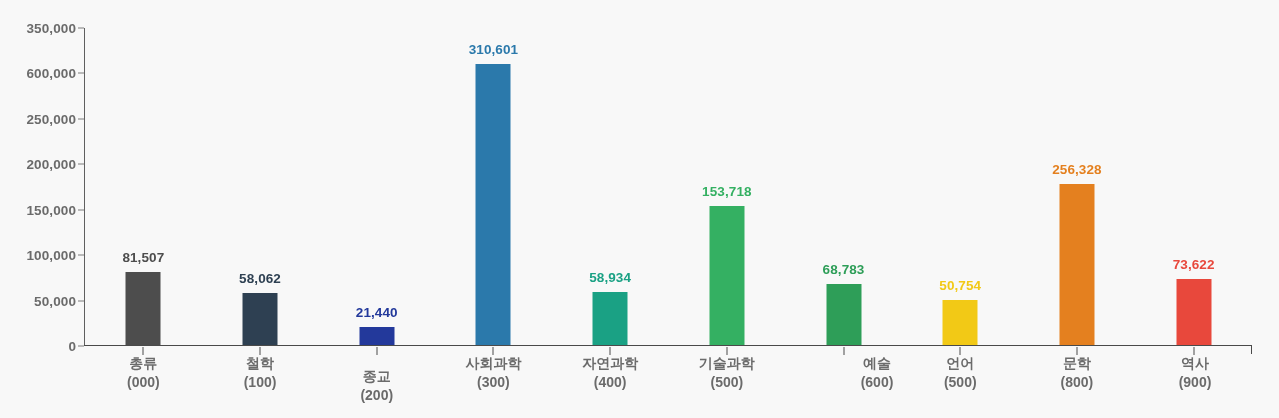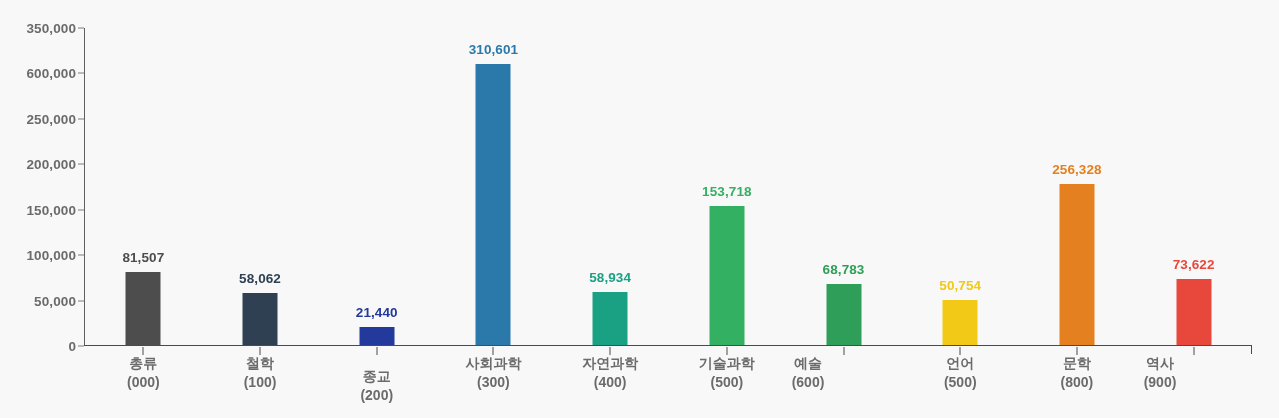--- a/index.html
+++ b/index.html
@@ -232,31 +232,31 @@
         <span class="cat-code">(300)</span>
       </div>
       <div class="cat-label" style="left: 525.15px;">
         <span class="cat-name">자연과학</span>
         <span class="cat-code">(400)</span>
       </div>
       <div class="cat-label" style="left: 641.85px;">
         <span class="cat-name">기술과학</span>
         <span class="cat-code">(500)</span>
       </div>
-      <div class="cat-label" style="left: 723px;">
+      <div class="cat-label" style="left: 792px;">
         <span class="cat-name">예술</span>
         <span class="cat-code">(600)</span>
       </div>
       <div class="cat-label" style="left: 875.25px;">
         <span class="cat-name">언어</span>
         <span class="cat-code">(500)</span>
       </div>
       <div class="cat-label" style="left: 991.95px;">
         <span class="cat-name">문학</span>
         <span class="cat-code">(800)</span>
       </div>
-      <div class="cat-label" style="left: 1075px;">
+      <div class="cat-label" style="left: 1110px;">
         <span class="cat-name">역사</span>
         <span class="cat-code">(900)</span>
       </div>
     </div>
 
 </div>
 
 </body></html>

